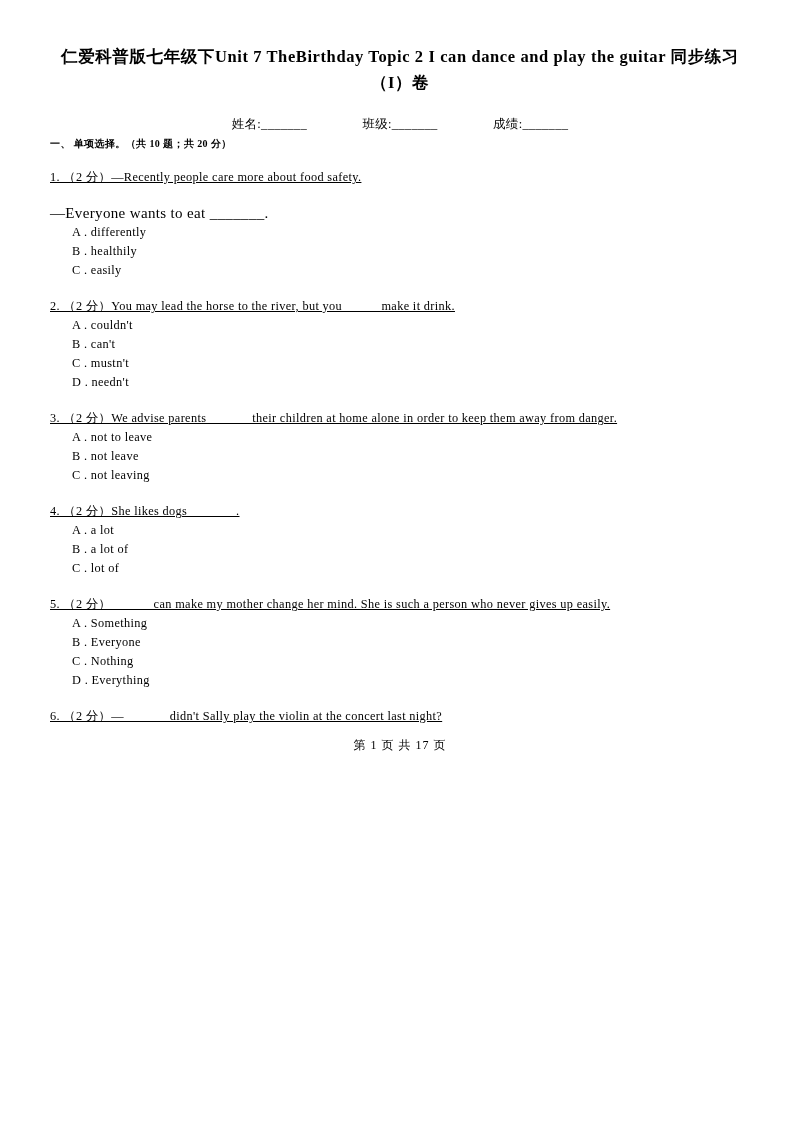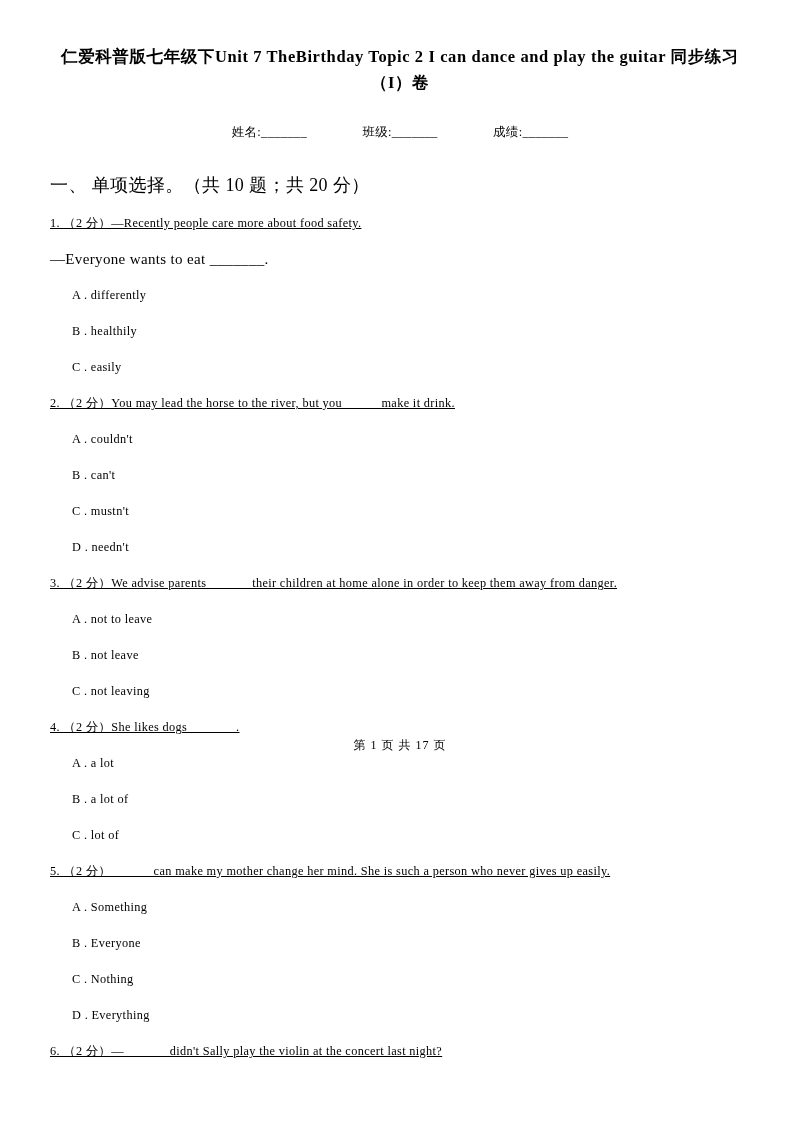--- a/index.html
+++ b/index.html
@@ -34,44 +34,42 @@
   }
   .info-line {
     margin-top: 16px;
     text-align: center;
     font-size: 12.5px;
     letter-spacing: 0.3px;
     color: #000;
   }
   .info-line span.info-item {
     display: inline-block;
-    margin: 12px 26px;
+    margin: 4px 26px;
   }
   .section-head {
-    margin-top: 20px;
-    font-size: 18px;
-    font-weight: normal;
+    font-size: 10px;
+    font-weight: bold;
     letter-spacing: 0.4px;
   }
   .q {
     margin-top: 17px;
     font-size: 12.3px;
     line-height: 19px;
     letter-spacing: 0.35px;
     text-align: justify;
     text-decoration: underline;
   }
   .q-cont {
     margin-top: 17px;
     font-size: 15px;
     line-height: 19px;
     letter-spacing: 0.35px;
   }
   .opt {
-    margin-top: 17px;
     font-size: 12.3px;
     line-height: 19px;
     letter-spacing: 0.35px;
     padding-left: 22px;
   }
   .footer {
     position: absolute;
     left: 0;
     right: 0;
     bottom: 62px;

